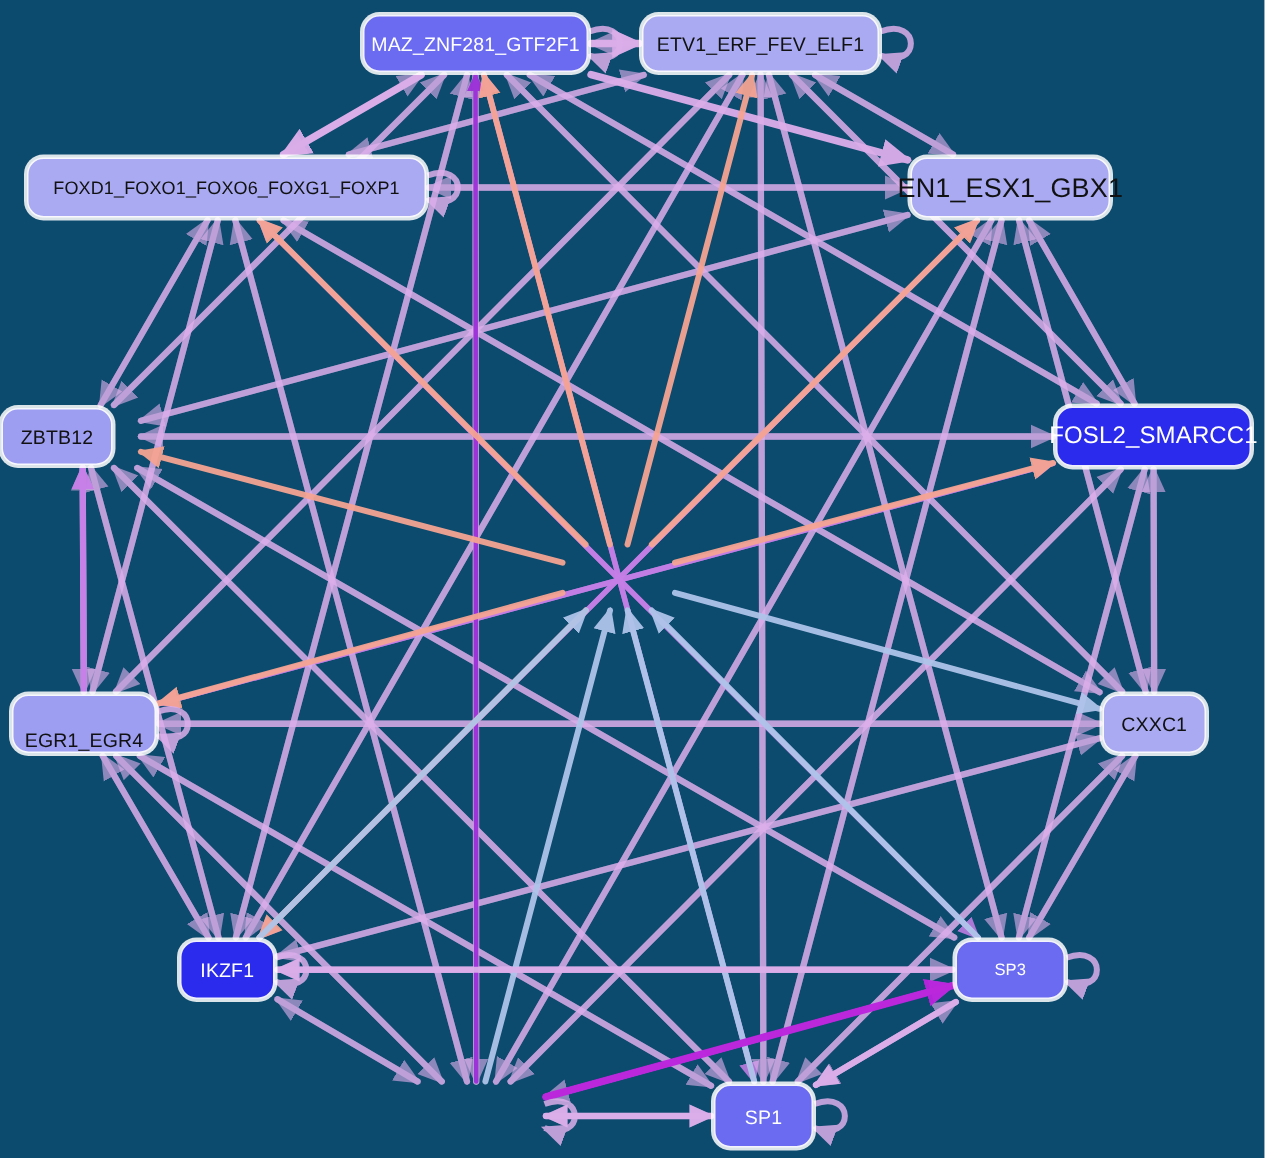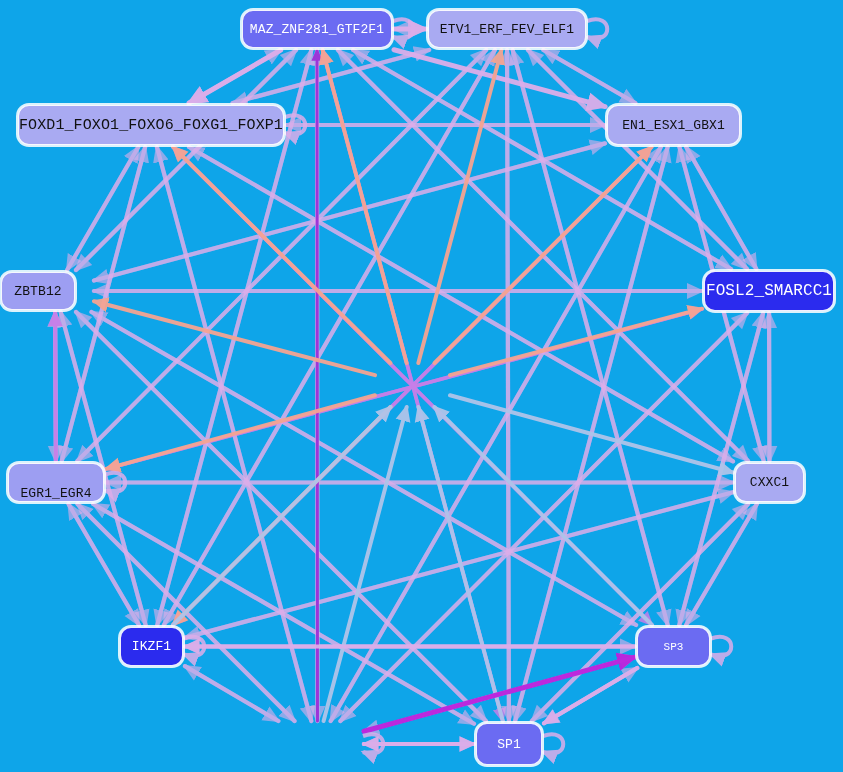--- a/index.html
+++ b/index.html
@@ -4,23 +4,23 @@
 <style>
   html, body {
     margin: 0;
     padding: 0;
     background: #ffffff;
   }
   #canvas {
     position: relative;
     width: 843px;
     height: 772px;
-    background: #0ea5e9;
+    background: #0c4a6e;
     overflow: hidden;
-    font-family: Liberation Mono, monospace;
+    font-family: Liberation Sans, sans-serif;
   }
   #edge-layer {
     position: absolute;
     left: 0;
     top: 0;
     width: 843px;
     height: 772px;
   }
   .node {
     position: absolute;
@@ -191,24 +191,24 @@
       <path d="M 711 638.5 C 738 628.5 738 664.5 711 654.5" fill="none" stroke="#DCAEEA" stroke-width="4" opacity="0.85" marker-end="url(#arw0)"></path>
       <path d="M 363 736 C 390 726 390 762 363 752" fill="none" stroke="#DCAEEA" stroke-width="4" opacity="0.85" marker-end="url(#arw0)"></path>
       <path d="M 543 736 C 570 726 570 762 543 752" fill="none" stroke="#DCAEEA" stroke-width="4" opacity="0.85" marker-end="url(#arw0)"></path>
     </svg>
 <div class="node" style="left: 242px; top: 10px; width: 150px; height: 38px; background: rgb(107, 107, 242); color: rgb(255, 255, 255); font-size: 13px;">
       <span class="node-label">MAZ_ZNF281_GTF2F1</span>
     </div>
     <div class="node" style="left: 428px; top: 10px; width: 158px; height: 38px; background: rgb(169, 170, 242); color: rgb(17, 17, 17); font-size: 13px;">
       <span class="node-label">ETV1_ERF_FEV_ELF1</span>
     </div>
-    <div class="node" style="left: 18px; top: 105px; width: 266px; height: 40px; background: rgb(169, 170, 242); color: rgb(17, 17, 17); font-size: 15px;">
+    <div class="node" style="left: 18px; top: 105px; width: 266px; height: 40px; background: rgb(169, 170, 242); color: rgb(17, 17, 17); font-size: 12px;">
       <span class="node-label">FOXD1_FOXO1_FOXO6_FOXG1_FOXP1</span>
     </div>
-    <div class="node" style="left: 607px; top: 105px; width: 133px; height: 40px; background: rgb(169, 170, 242); color: rgb(17, 17, 17); font-size: 13px;">
+    <div class="node" style="left: 607px; top: 105px; width: 133px; height: 40px; background: rgb(169, 170, 242); color: rgb(17, 17, 17); font-size: 18px;">
       <span class="node-label">EN1_ESX1_GBX1</span>
     </div>
     <div class="node" style="left: 1px; top: 272px; width: 74px; height: 38px; background: rgb(157, 158, 242); color: rgb(17, 17, 17); font-size: 13px;">
       <span class="node-label">ZBTB12</span>
     </div>
     <div class="node" style="left: 704px; top: 271px; width: 130px; height: 40px; background: rgb(43, 43, 238); color: rgb(255, 255, 255); font-size: 16px;">
       <span class="node-label">FOSL2_SMARCC1</span>
     </div>
     <div class="node" style="left: 8px; top: 463px; width: 96px; height: 39px; background: rgb(157, 158, 242); color: rgb(17, 17, 17); font-size: 13px; align-items: flex-end;">
       <span class="node-label">EGR1_EGR4</span>

